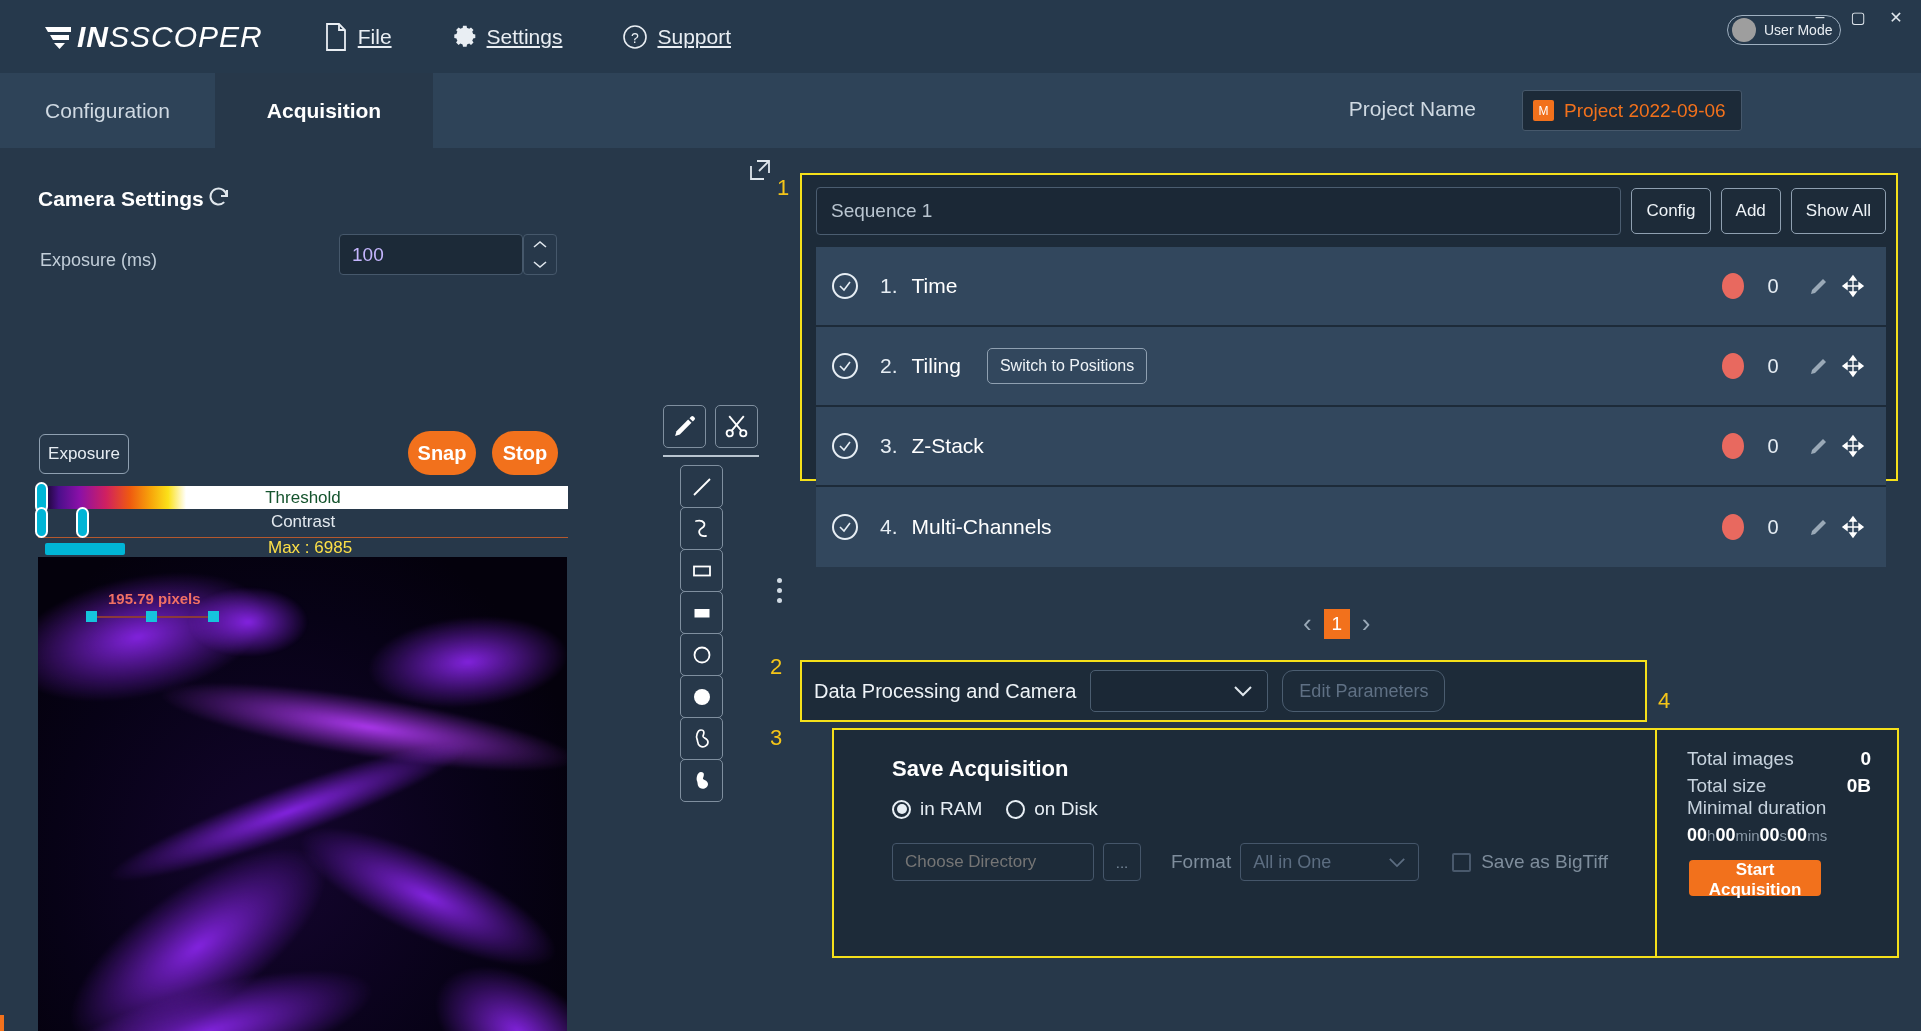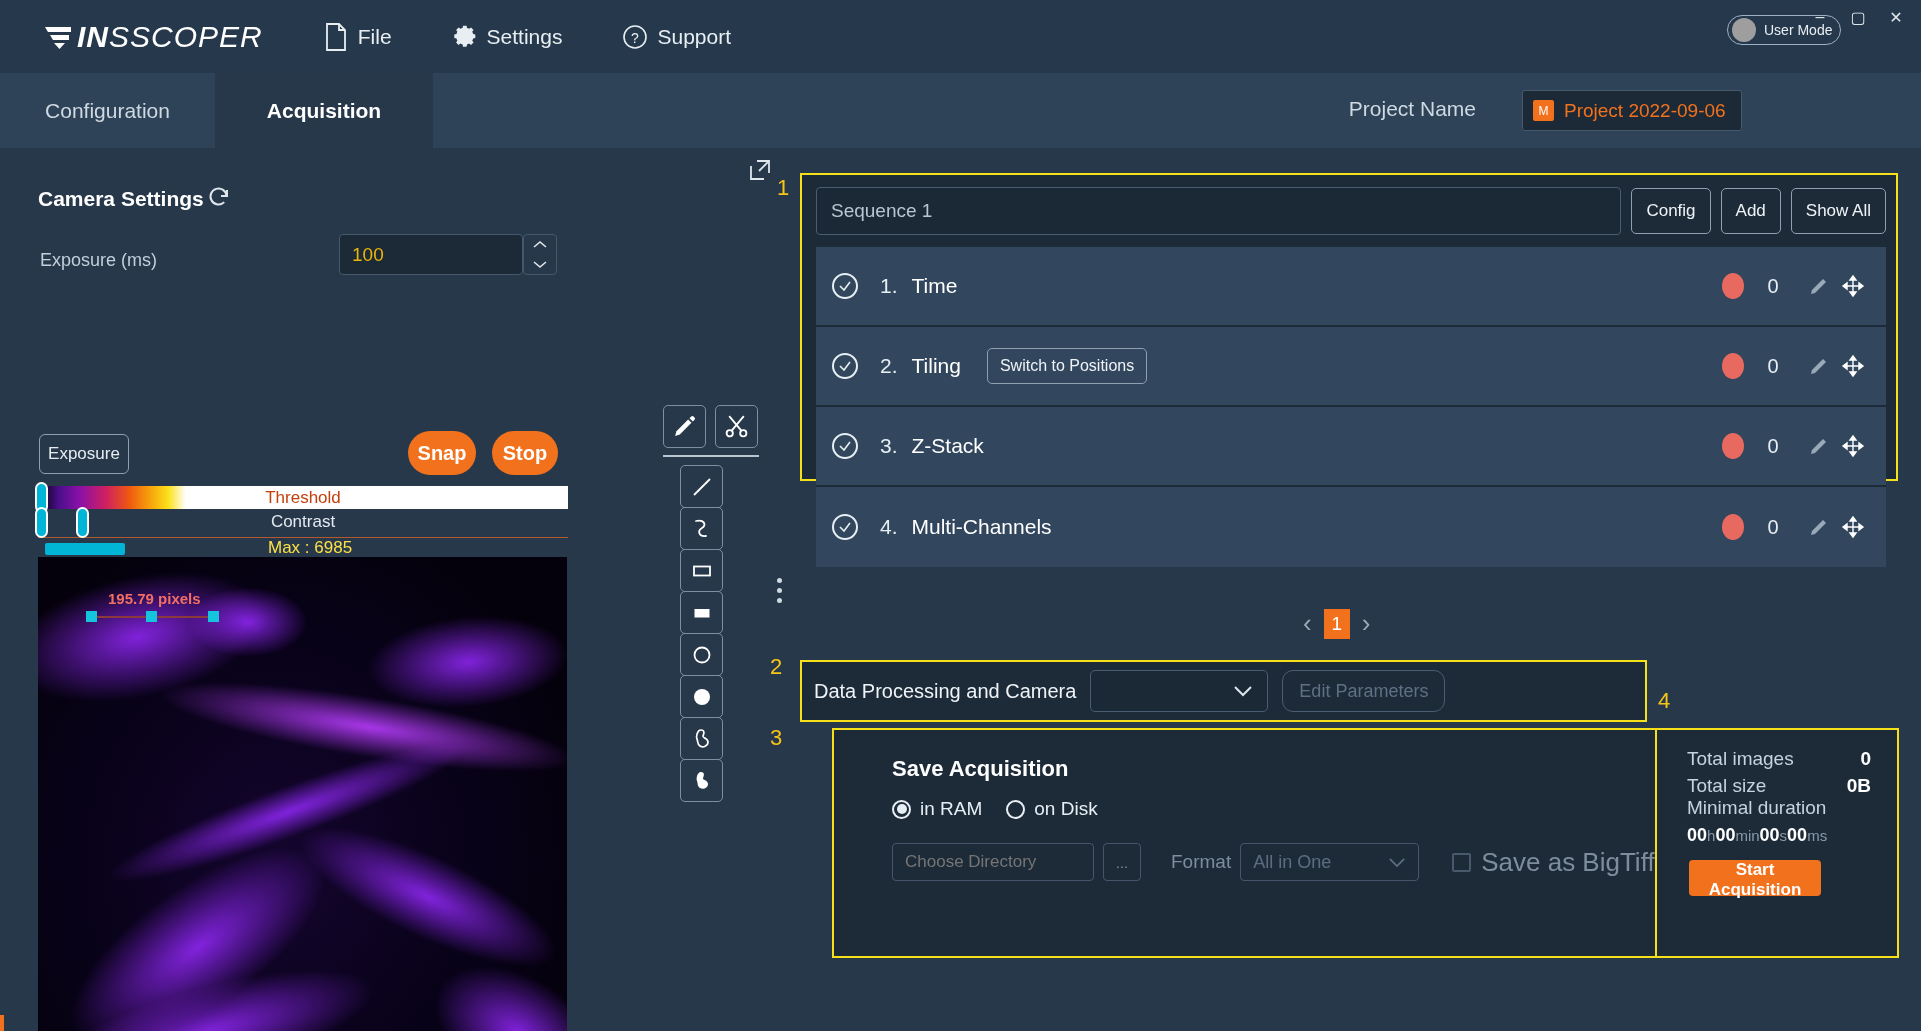--- a/index.html
+++ b/index.html
@@ -20,21 +20,21 @@
   .logo {
     margin-left: 45px;
     font-size: 30px; letter-spacing: 1px; color: #ffffff;
     font-style: italic; font-weight: 400;
     display: flex; align-items: center;
   }
   .logo .flag { margin-right: 2px; display:inline-block; }
   .logo .bold { font-weight: 700; font-style: italic; }
   .menu-item {
     display: flex; align-items: center; gap: 9px;
-    color: #e9eef3; font-size: 21px; margin-left: 60px; cursor: pointer;
+    color: #e9eef3; font-size: 21px; margin-left: 60px; cursor: pointer; text-decoration: underline;
   }
   .menu-item:first-of-type { margin-left: 73px; }
   .menu-icon { width: 26px; height: 28px; display:inline-block; }
 
   .usermode {
     position: absolute; right: 80px; top: 15px;
     width: 114px; height: 30px;
     border: 1px solid #9fb0c0; border-radius: 16px;
     display: flex; align-items: center; padding: 0 4px;
     cursor: pointer;
@@ -88,21 +88,21 @@
     position: absolute; left: 0; top: 148px; width: 783px; height: 883px;
     background: #27384a;
   }
   .cam-title { position:absolute; left: 38px; top: 39px; color:#fff; font-size: 21px; font-weight: 700; }
   .refresh-ic { position: absolute; left: 207px; top: 37px; width: 24px; height: 24px; cursor: pointer; }
 
   .exp-label { position: absolute; left: 40px; top: 102px; color: #c2ced9; font-size: 18px; }
   .exp-input {
     position: absolute; left: 339px; top: 86px; width: 184px; height: 41px;
     background: #1c2a38; border: 1px solid #46586b; border-radius: 4px;
-    color: #eab308; font-size: 19px; padding-left: 12px;
+    color: #c4b5fd; font-size: 19px; padding-left: 12px;
     font-family: "Liberation Sans", sans-serif;
   }
   .spinner {
     position: absolute; left: 523px; top: 86px; width: 34px; height: 41px;
     border: 1px solid #46586b; border-radius: 4px; background: #27384a;
     display: flex; flex-direction: column;
   }
   .spinner div { flex: 1; display:flex; align-items:center; justify-content:center; cursor:pointer; }
   .spinner div svg { width: 14px; height: 9px; }
 
@@ -123,21 +123,21 @@
   
   .thr-wrap { position: absolute; left: 38px; top: 338px; width: 530px; }
   .thr-bar {
     position: relative; width: 530px; height: 23px; background: #ffffff;
     display: flex; align-items: center; justify-content: center;
   }
   .thr-grad {
     position: absolute; left: 0; top: 0; width: 148px; height: 23px;
     background: linear-gradient(to right,#000000 0%, #4b0f8a 14%, #8a10a8 28%, #d02060 46%, #ef5a10 62%, #f7a40a 76%, #fbe11a 88%, #ffffff 100%);
   }
-  .thr-label { position: relative; color: #c2410c; font-size: 17px; z-index: 2; }
+  .thr-label { position: relative; color: #14532d; font-size: 17px; z-index: 2; }
   .ct-bar {
     position: relative; width: 530px; height: 25px; background: #27384a;
     display: flex; align-items: center; justify-content: center;
   }
   .ct-label { color: #e3e9ef; font-size: 17px; }
   .handle {
     position: absolute; width: 13px; height: 31px; border-radius: 7px;
     background: #00b5d6; border: 2px solid #ffffff; z-index: 5;
   }
   .maxline {
@@ -262,21 +262,21 @@
   }
   .dots-btn { width: 38px; height: 38px; border: 1px solid #45566a; border-radius: 4px;
               background: transparent; color: #7c8d9f; font-size: 15px; cursor: pointer;
               font-family: "Liberation Sans", sans-serif; }
   .fmt-label { color: #7e8d9c; font-size: 19px; margin-left: 21px; }
   .fmt-select { width: 179px; height: 38px; border: 1px solid #45566a; border-radius: 4px;
                 display: flex; align-items: center; padding: 0 12px; justify-content: space-between; cursor: pointer; }
   .fmt-select span { color: #5c6d81; font-size: 18px; }
   .bigtiff { display: flex; align-items: center; gap: 10px; margin-left: 24px; cursor: pointer; }
   .bigtiff .cb { width: 19px; height: 19px; border: 2px solid #49596c; border-radius: 2px; }
-  .bigtiff .bl { color: #7e8d9c; font-size: 26px; }
+  .bigtiff .bl { color: #7e8d9c; font-size: 19px; }
 
   .sum-panel {
     position: absolute; left: 1655px; top: 728px; width: 244px; height: 230px;
     border: 2px solid #f5e01a; background: #1d2b39;
   }
   .sum-row { position: absolute; display: flex; width: 184px; left: 30px; justify-content: space-between; }
   .sum-k { color: #c6d2dd; font-size: 19px; }
   .sum-v { color: #ffffff; font-size: 19px; font-weight: 700; }
   .dur-label { position: absolute; left: 30px; top: 67px; color: #c6d2dd; font-size: 19px; }
   .dur-val { position: absolute; left: 30px; top: 95px; font-size: 18px; }

